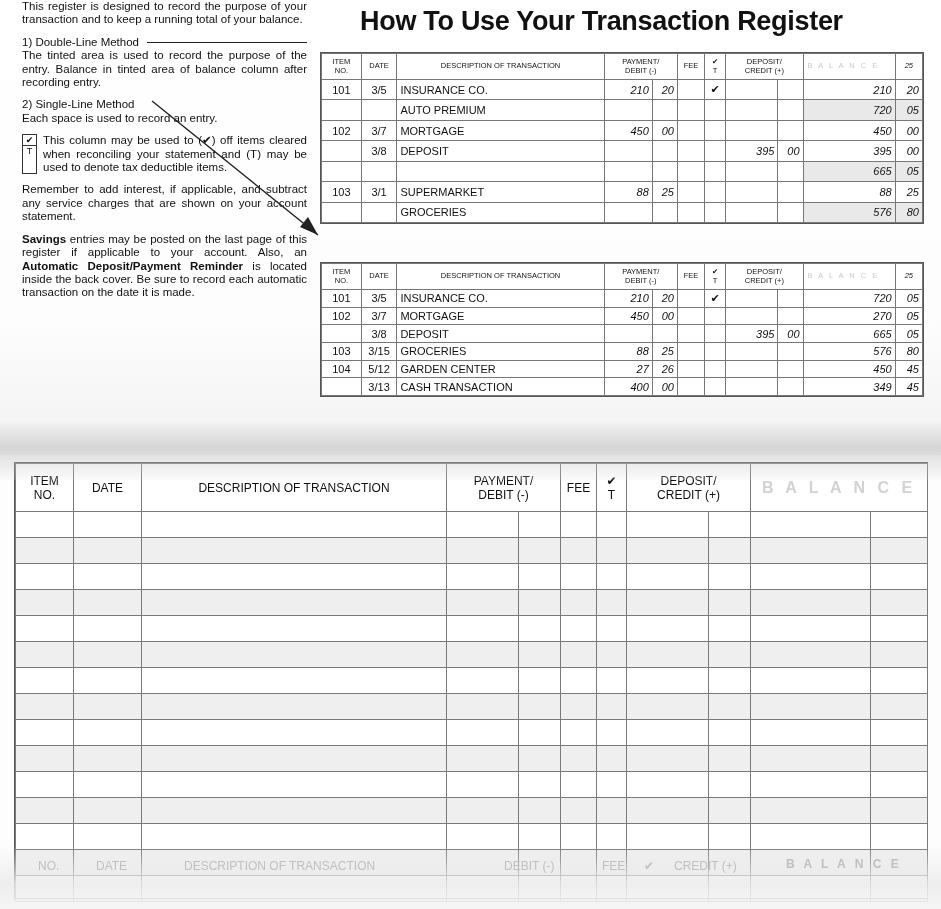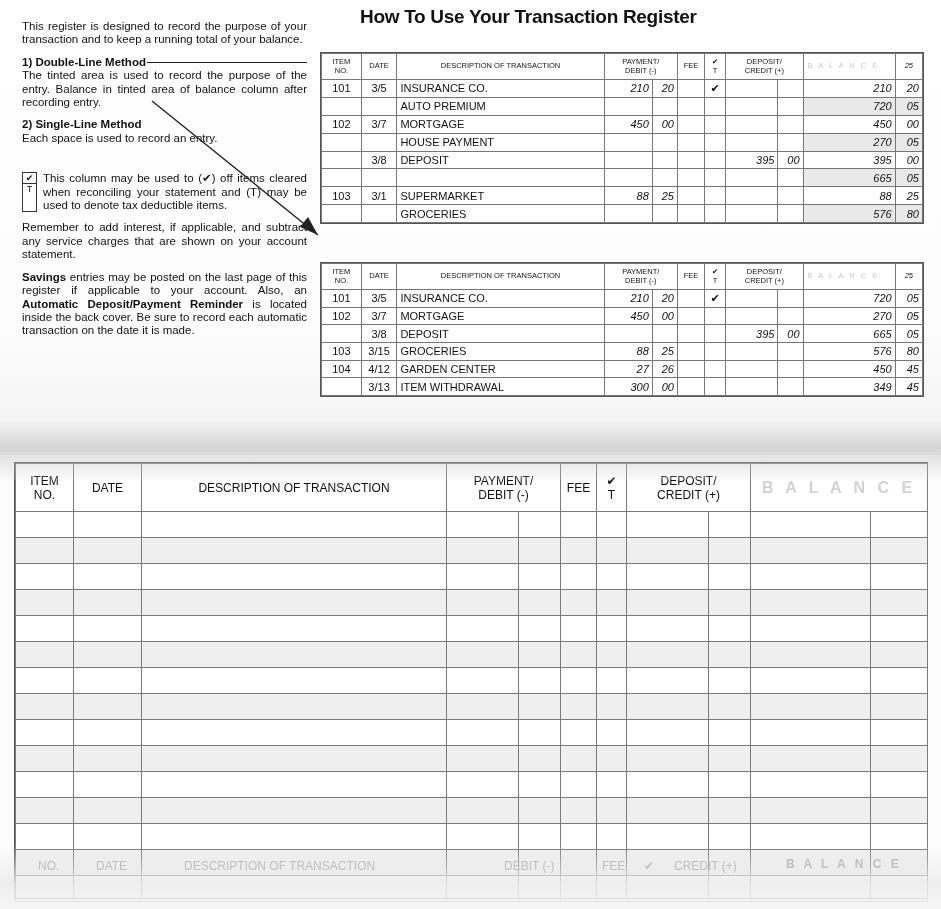--- a/index.html
+++ b/index.html
@@ -10,33 +10,33 @@
     color:#111;
     position:relative;
     overflow:hidden;
   }
   
   #top{
     position:absolute;left:0;top:0;width:941px;height:455px;
     background:linear-gradient(180deg,#ffffff 0%,#fdfdfd 70%,#f2f2f2 100%);
   }
   #left-col{
-    position:absolute;left:22px;top:20px;width:285px;
+    position:absolute;left:22px;top:0;width:285px;
     font-size:11.5px;line-height:13.4px;text-align:justify;
   }
   #left-col p{margin:0 0 9px 0;}
   .bold{font-weight:bold;}
-  .heading-line{font-weight:bold;}
+  .heading-line{font-weight:normal;}
   .rule-after{position:relative;}
   .rule-after:after{
     content:"";position:absolute;left:125px;top:50%;width:160px;height:1px;background:#222;
   }
   #title{
     position:absolute;left:360px;top:6px;
-    font-size:19px;font-weight:bold;letter-spacing:-0.3px;
+    font-size:27px;font-weight:bold;letter-spacing:-0.3px;
     font-family:"Liberation Sans", sans-serif;
   }
   
   .ck-box{
     display:inline-block;width:13px;border:1px solid #333;
     font-size:9px;line-height:10px;text-align:center;vertical-align:top;
     margin-right:6px;background:#fff;
   }
   .ck-box div{border-bottom:1px solid #333;}
   .ck-box div:last-child{border-bottom:none;}
@@ -118,21 +118,21 @@
 <div id="top">
 
   <div id="title">How To Use Your Transaction Register</div>
 
   <div id="left-col">
     <p>This register is designed to record the purpose of your transaction and to keep a running total of your balance.</p>
     <p style="margin-bottom:9px;">
       <span class="heading-line rule-after">1) Double-Line Method</span><br>
       <span>The tinted area is used to record the purpose of the entry. Balance in tinted area of balance column after recording entry.</span>
     </p>
-    <p style="margin-bottom:27px;">
+    <p style="margin-bottom:9px;">
       <span class="heading-line">2) Single-Line Method</span><br>
       <span>Each space is used to record an entry.</span>
     </p>
 
     <div id="ckwrap">
       <span class="ck-box">
         <div>✔</div>
         <div>T</div>
       </span>
       <span class="txt">This column may be used to (✔) off items cleared when reconciling your statement and (T) may be used to denote tax deductible items.</span>
@@ -215,33 +215,20 @@
             <td class="num">00</td>
             <td class="num"></td>
             <td class="ctr"></td>
             <td class="num"></td>
             <td class="num"></td>
             <td class="num">450</td>
             <td class="num">00</td>
           </tr>
           <tr>
             <td class="hand ctr"></td>
-            <td class="hand ctr"></td>
-            <td class="hand">HOUSE PAYMENT</td>
-            <td class="num"></td>
-            <td class="num"></td>
-            <td class="num"></td>
-            <td class="ctr"></td>
-            <td class="num"></td>
-            <td class="num"></td>
-            <td class="num tint">270</td>
-            <td class="num tint">05</td>
-          </tr>
-          <tr>
-            <td class="hand ctr"></td>
             <td class="hand ctr">3/8</td>
             <td class="hand">DEPOSIT</td>
             <td class="num"></td>
             <td class="num"></td>
             <td class="num"></td>
             <td class="ctr"></td>
             <td class="num">395</td>
             <td class="num">00</td>
             <td class="num">395</td>
             <td class="num">00</td>
@@ -367,36 +354,36 @@
             <td class="num">25</td>
             <td class="num"></td>
             <td class="ctr"></td>
             <td class="num"></td>
             <td class="num"></td>
             <td class="num">576</td>
             <td class="num">80</td>
           </tr>
           <tr>
             <td class="hand ctr">104</td>
-            <td class="hand ctr">4/12</td>
+            <td class="hand ctr">5/12</td>
             <td class="hand">GARDEN CENTER</td>
             <td class="num">27</td>
             <td class="num">26</td>
             <td class="num"></td>
             <td class="ctr"></td>
             <td class="num"></td>
             <td class="num"></td>
             <td class="num">450</td>
             <td class="num">45</td>
           </tr>
           <tr>
             <td class="hand ctr"></td>
             <td class="hand ctr">3/13</td>
-            <td class="hand">ITEM WITHDRAWAL</td>
-            <td class="num">300</td>
+            <td class="hand">CASH TRANSACTION</td>
+            <td class="num">400</td>
             <td class="num">00</td>
             <td class="num"></td>
             <td class="ctr"></td>
             <td class="num"></td>
             <td class="num"></td>
             <td class="num">349</td>
             <td class="num">45</td>
           </tr>
         </tbody>
     </table>

